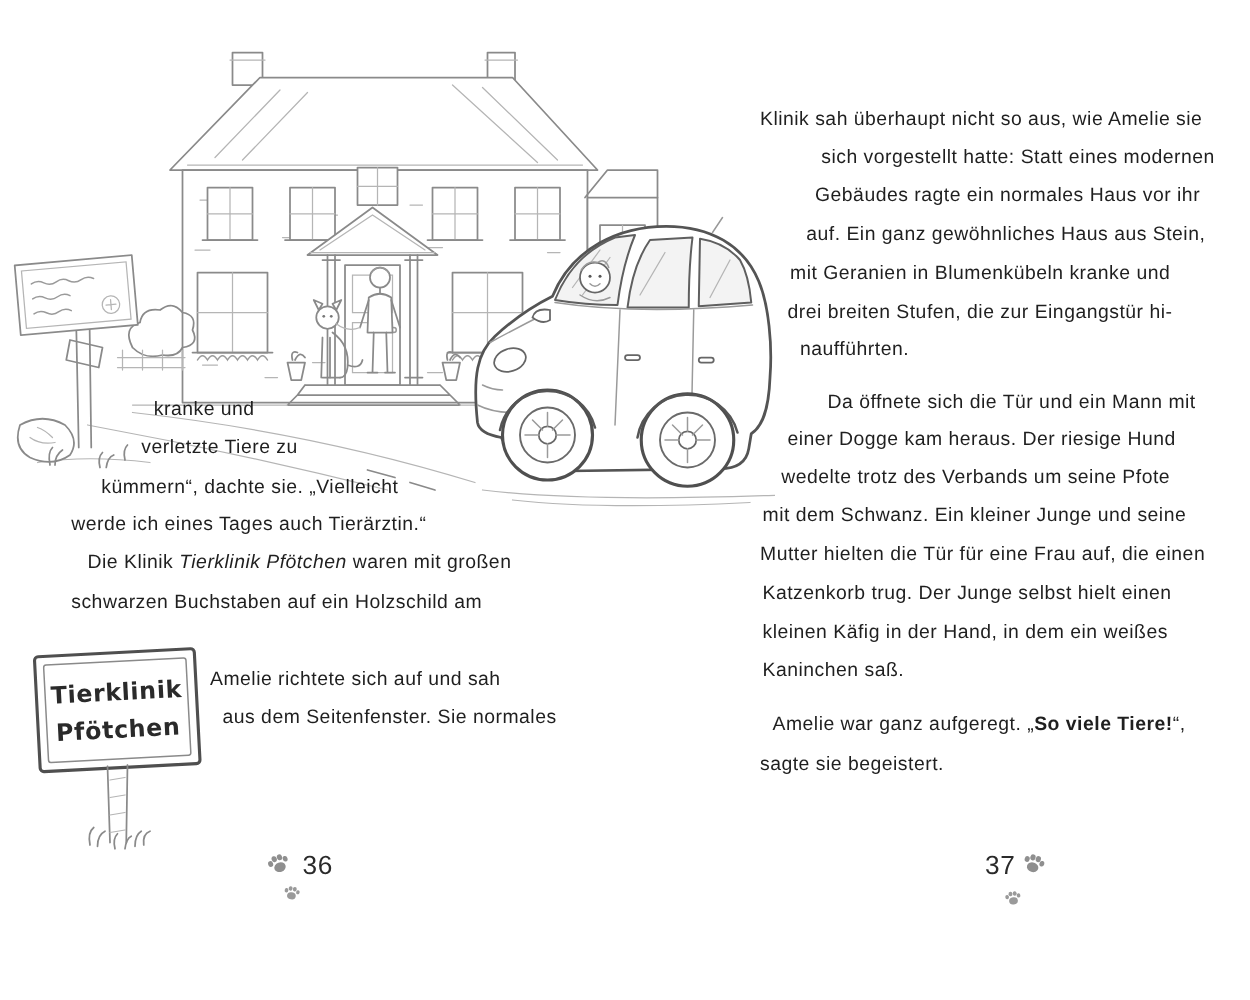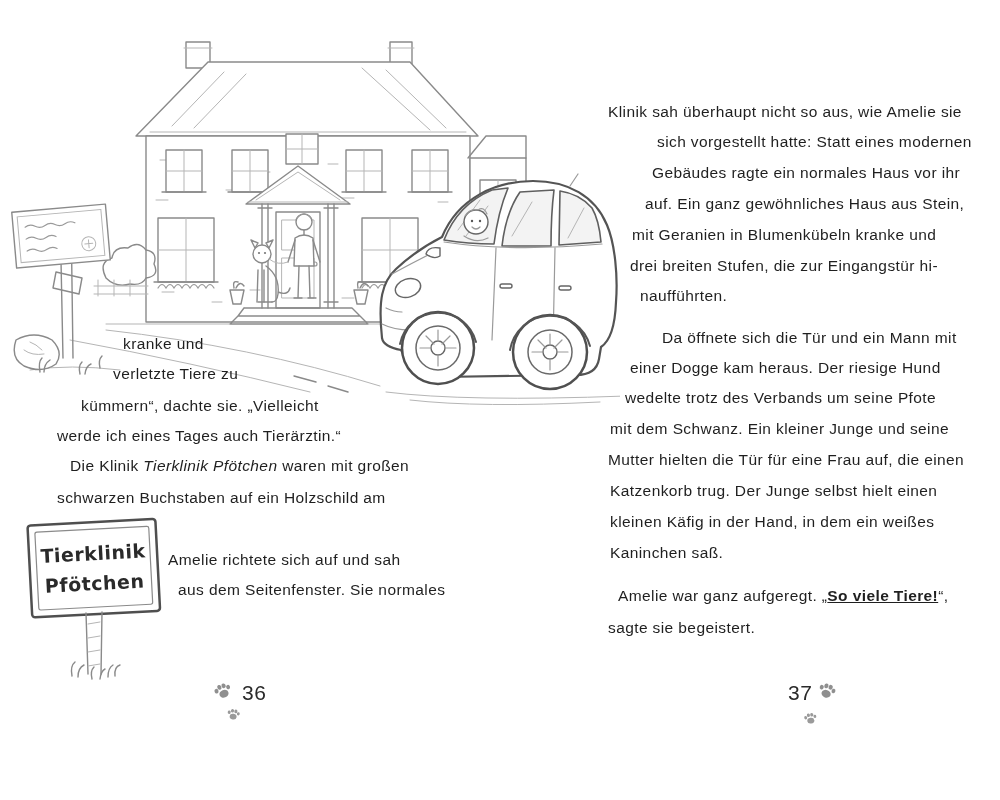--- a/index.html
+++ b/index.html
@@ -1,23 +1,23 @@
 <!DOCTYPE html>
 <html><head>
 <meta charset="utf-8">
 <style>
   html,body{margin:0;padding:0;}
   body{
     width:1000px;height:800px;position:relative;background:#ffffff;
     font-family:"Liberation Sans", sans-serif;color:#1f1f1f;overflow:hidden;
   }
   .page{position:absolute;inset:0;}
-  .line{position:absolute;font-size:15.5px;letter-spacing:0.4px;white-space:nowrap;color:#1f1f1f;margin-top:16px;}
+  .line{position:absolute;font-size:15.5px;letter-spacing:0.4px;white-space:nowrap;color:#1f1f1f;}
   .italic{font-style:italic;}
-  .bold{font-weight:bold;text-decoration:underline;}
+  .bold{font-weight:bold;}
   .pagenum{position:absolute;font-size:21px;color:#2a2a2a;letter-spacing:0.5px;}
   .paw{position:absolute;}
   
   .sk  {fill:none;stroke:#8a8a8a;stroke-width:1.4;stroke-linecap:round;stroke-linejoin:round;}
   .skf {fill:#ffffff;stroke:#8a8a8a;stroke-width:1.4;stroke-linejoin:round;}
   .skl {fill:none;stroke:#b5b5b5;stroke-width:1;stroke-linecap:round;}
   .skl2{fill:none;stroke:#9a9a9a;stroke-width:1.2;stroke-linecap:round;}
   .skd {fill:none;stroke:#555555;stroke-width:2;stroke-linecap:round;stroke-linejoin:round;}
   .skc {fill:#ffffff;stroke:#666666;stroke-width:1.4;}
   .winf{fill:#f3f3f3;stroke:#5f5f5f;stroke-width:1.6;stroke-linejoin:round;}

